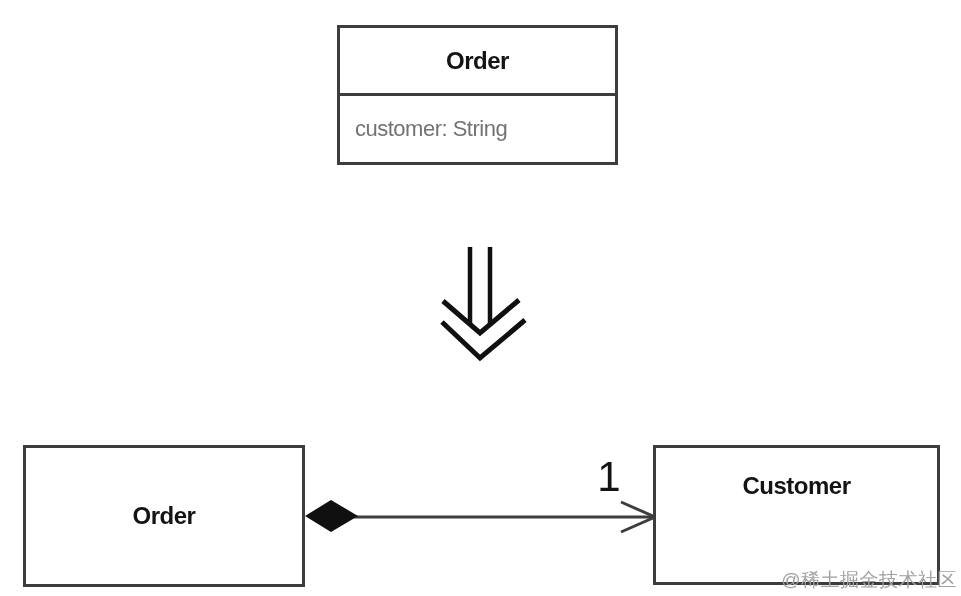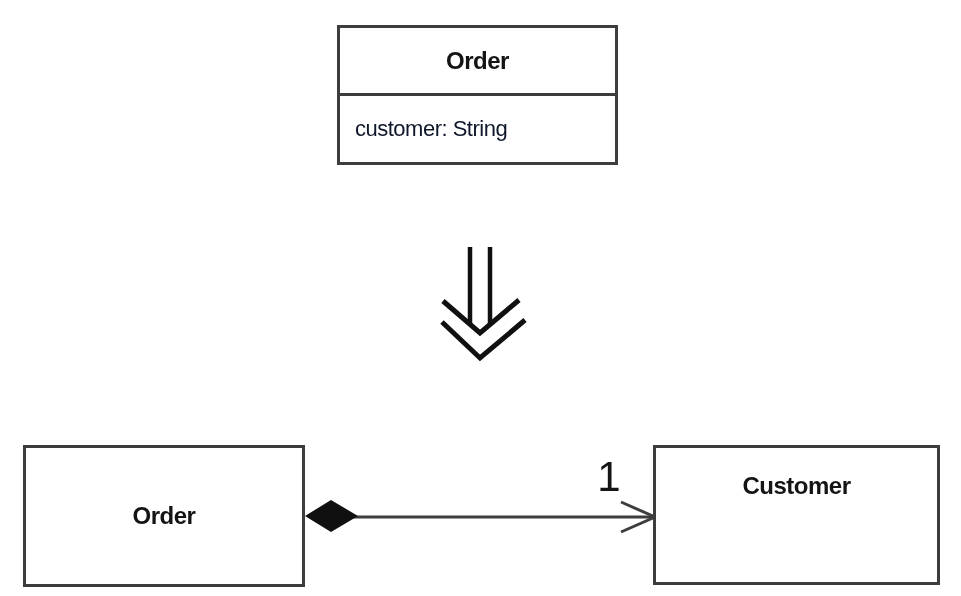--- a/index.html
+++ b/index.html
@@ -33,21 +33,21 @@
     color: #141414;
   }
   .uml-attr {
     display: flex;
     align-items: center;
     border-top: 3px solid #3d3d3d;
     box-sizing: border-box;
     padding-left: 15px;
     font-size: 22px;
     letter-spacing: -0.5px;
-    color: #0f172a;
+    color: #737373;
     flex: 1;
   }
   
   .box-before { left: 337px; top: 25px; width: 281px; height: 140px; }
   .box-before .uml-title { height: 65px; }
   
   .box-order-after { left: 23px; top: 445px; width: 282px; height: 142px; }
   .box-order-after .uml-title { flex: 1; }
   
   .box-customer { left: 653px; top: 445px; width: 287px; height: 140px; }
@@ -110,14 +110,15 @@
   <div class="uml-box box-order-after">
     <div class="uml-title">Order</div>
   </div>
 
   <div class="multiplicity-label">1</div>
 
   <div class="uml-box box-customer">
     <div class="uml-title">Customer</div>
   </div>
 
+  <div class="watermark">@稀土掘金技术社区</div>
 
 </div>
 
 </body></html>

